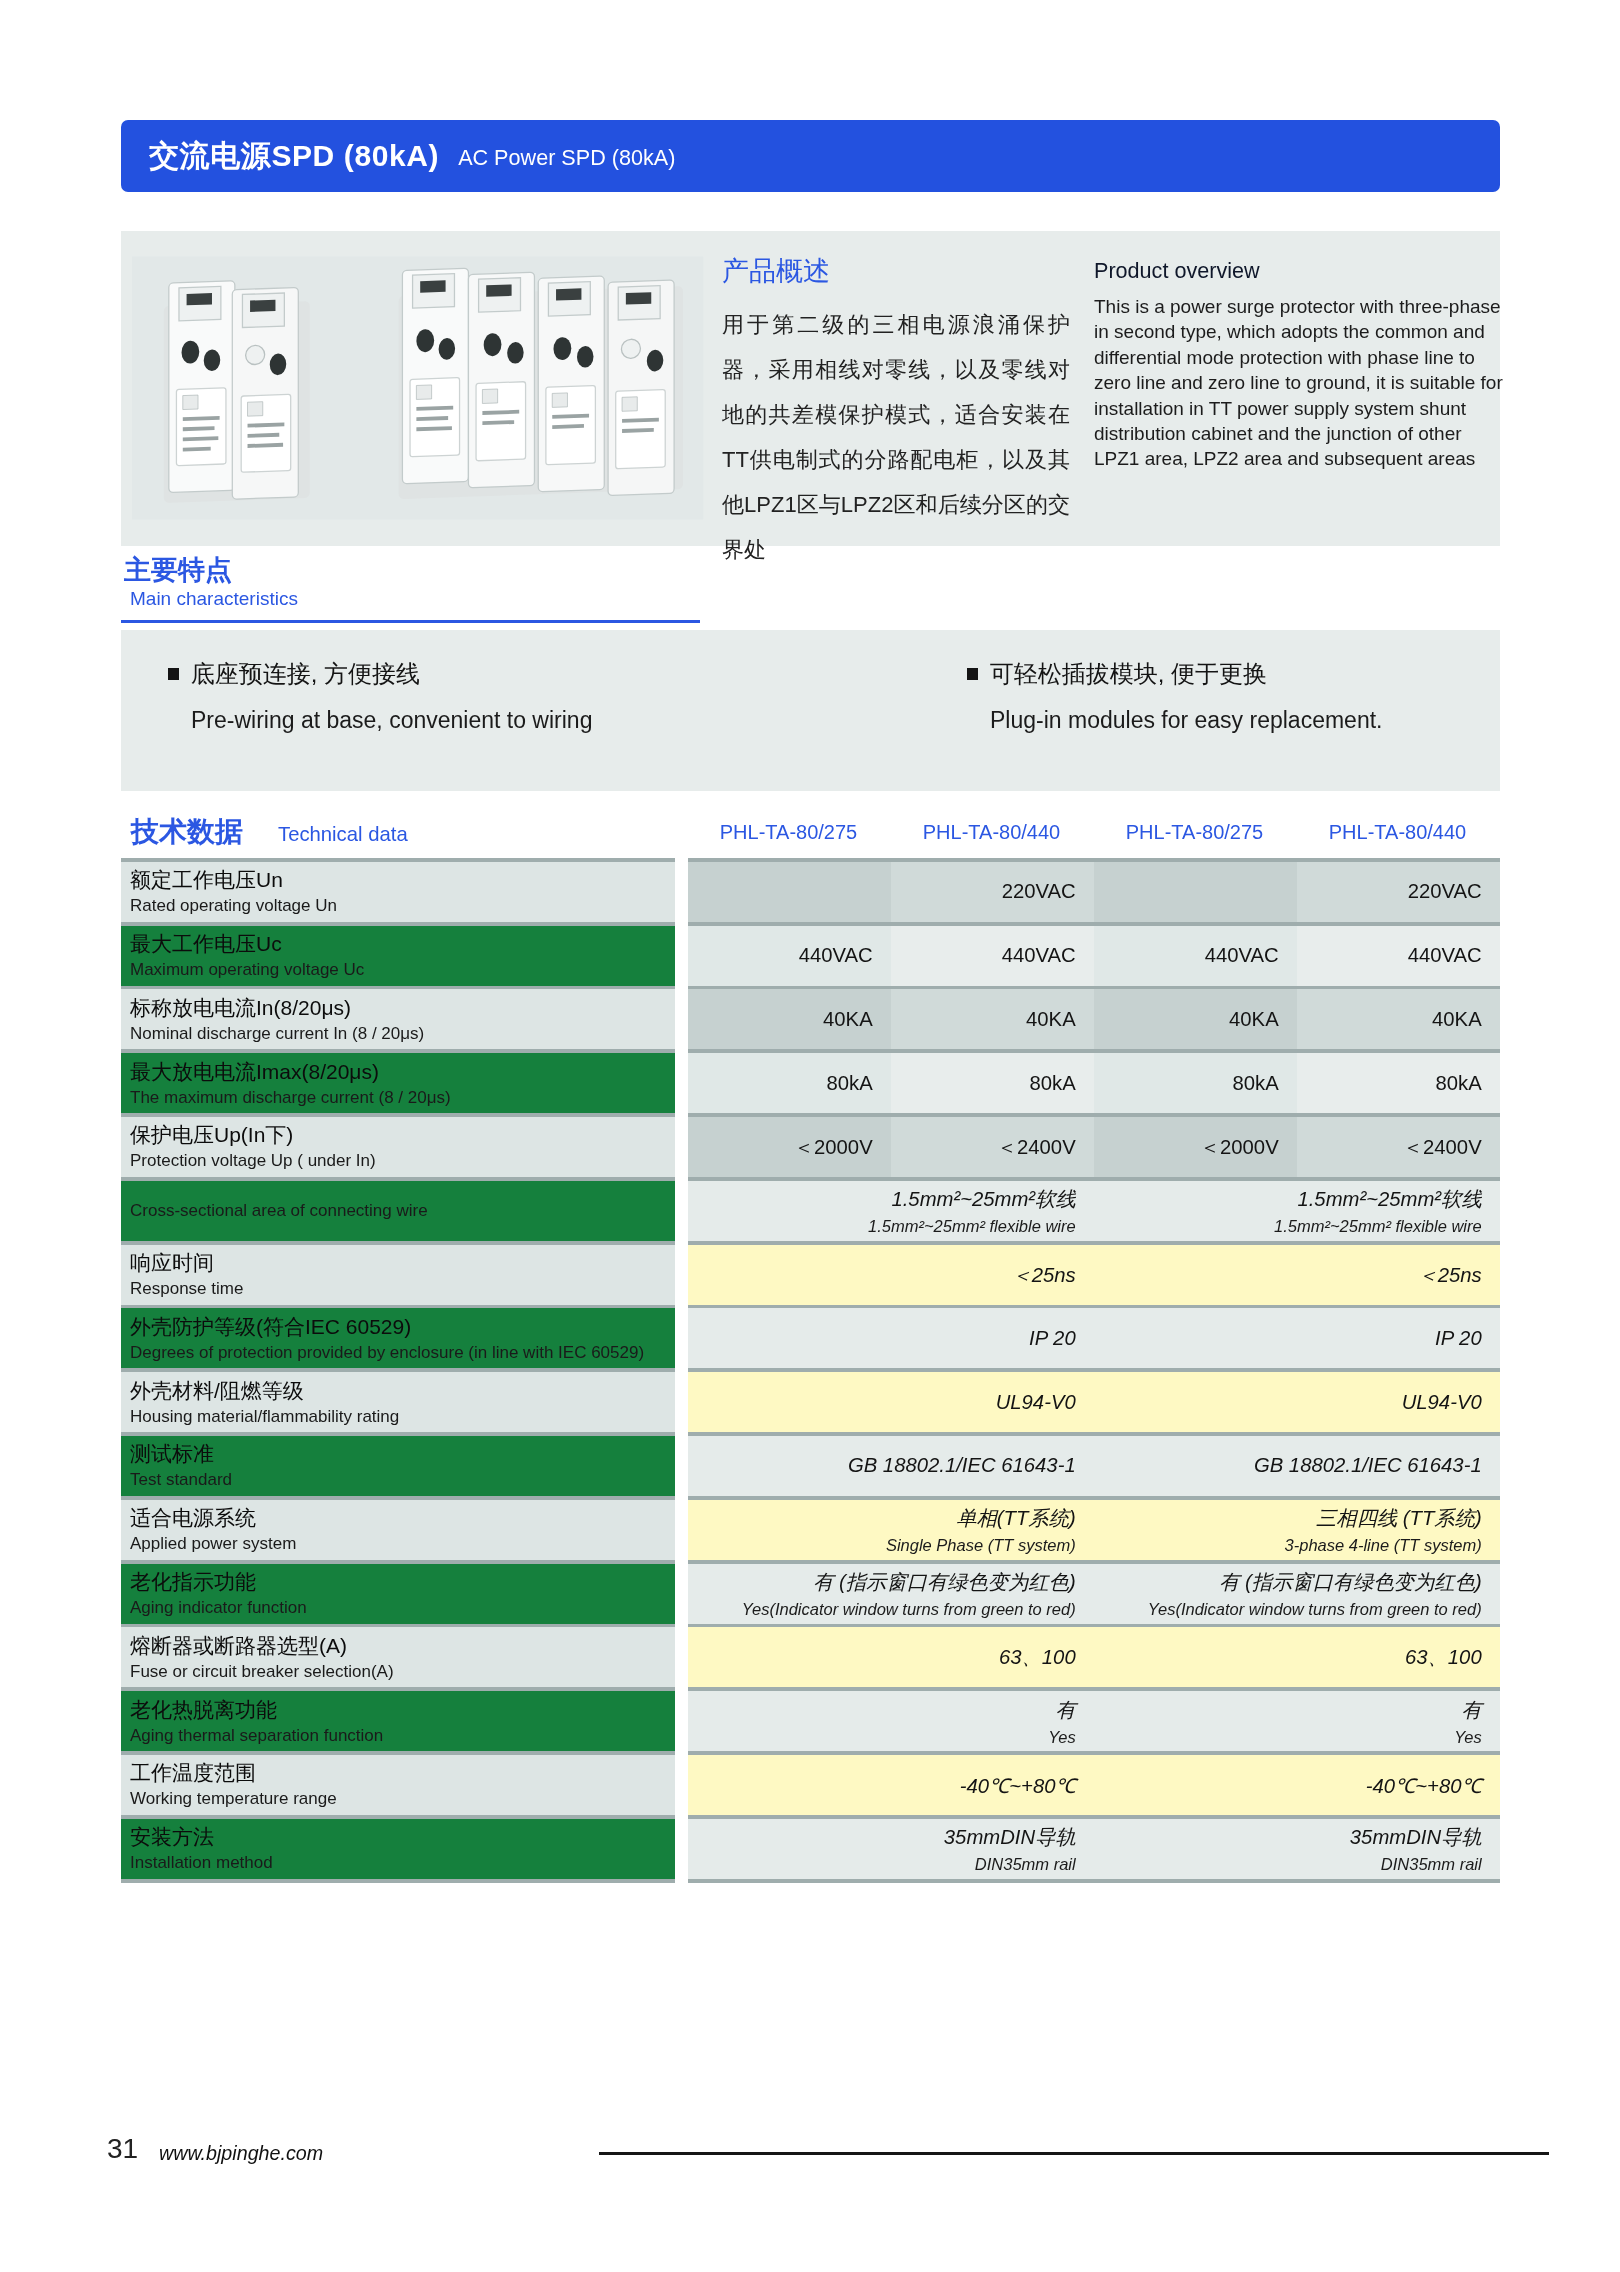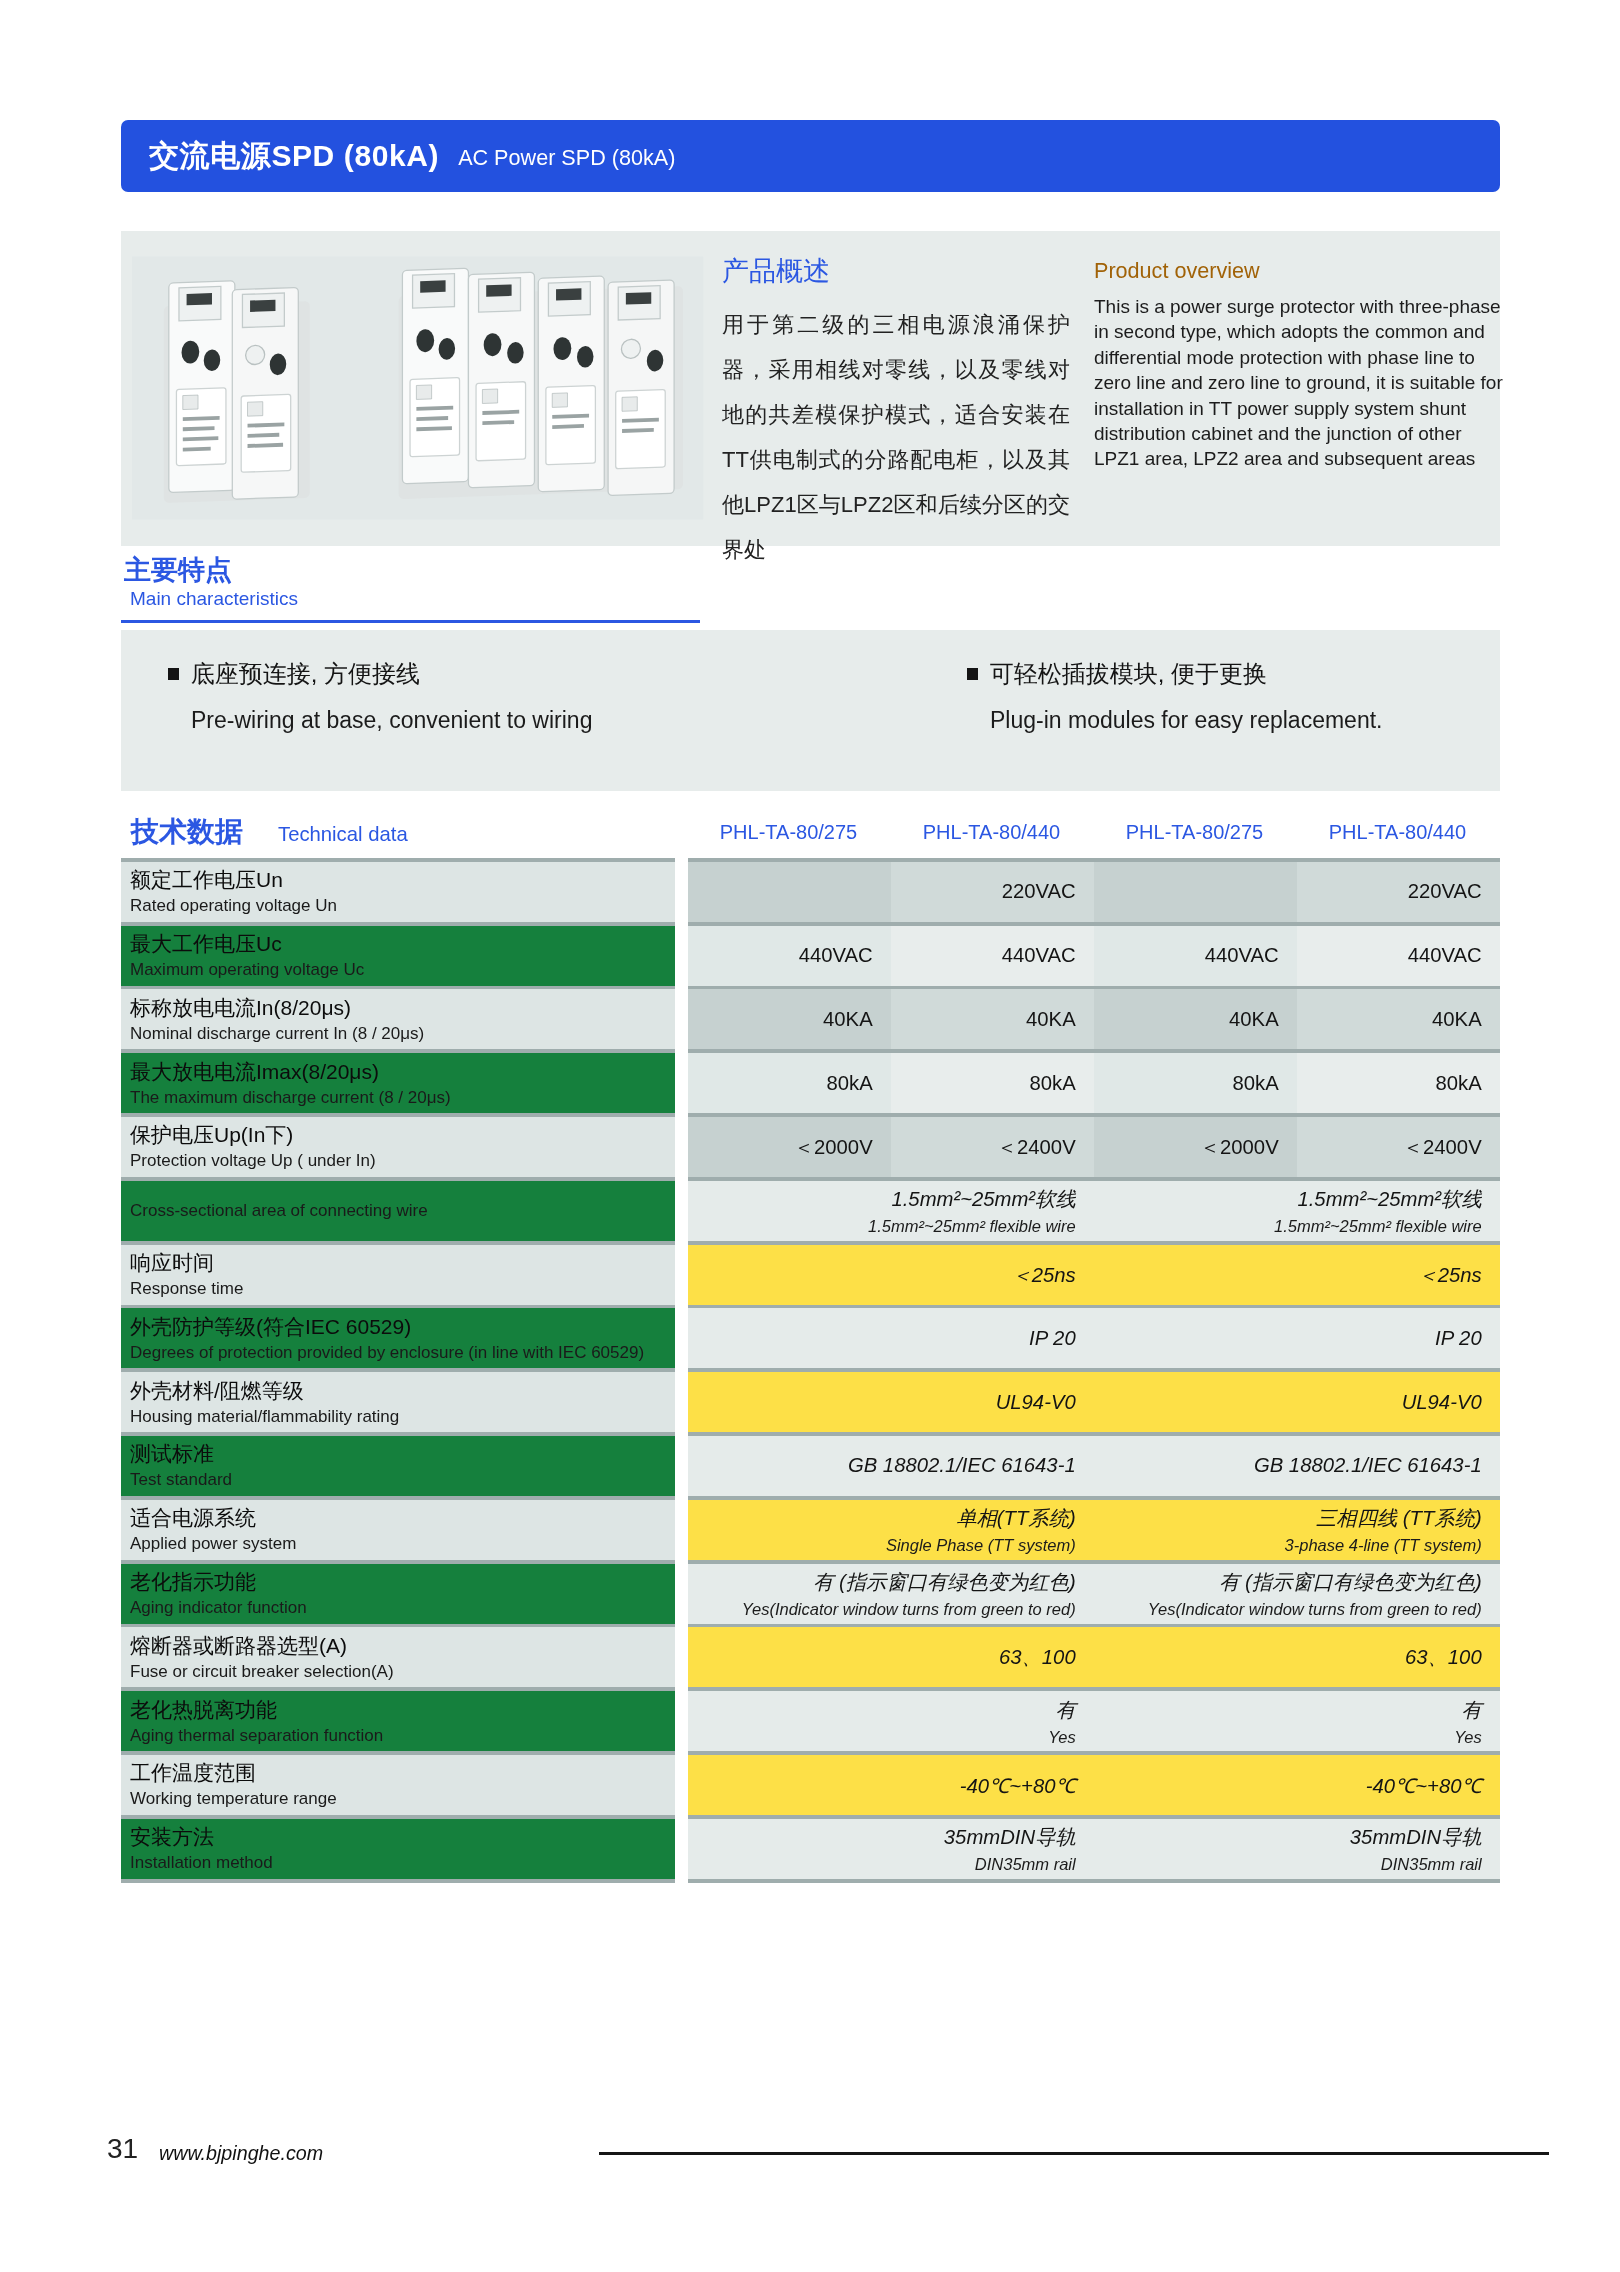--- a/index.html
+++ b/index.html
@@ -11,21 +11,21 @@
   .header-bar{left:121px;top:120px;width:1379px;height:72px;background:#2351df;
               display:flex;align-items:center;gap:19px;padding-left:28px;box-sizing:border-box;border-radius:7px;}
   .header-cn{color:#ffffff;font-size:30px;font-weight:bold;letter-spacing:0.6px;white-space:nowrap;}
   .header-en{color:#ffffff;font-size:21.6px;white-space:nowrap;padding-top:3.8px;}
 
   
   .overview-box{left:121px;top:231px;width:1379px;height:315px;background:#e7eceb;}
   .photo-area{left:11.4px;top:14px;width:584px;height:286px;}
   .ov-title-cn{left:601px;top:21.6px;font-size:27px;color:#2b57e2;font-weight:500;}
   .ov-body-cn{left:601px;top:71px;width:348px;font-size:22px;line-height:45px;color:#222222;text-align:justify;}
-  .ov-title-en{left:973px;top:27px;font-size:21.6px;color:#a16207;}
+  .ov-title-en{left:973px;top:27px;font-size:21.6px;color:#0f172a;}
   .ov-body-en{left:973px;top:63px;width:416px;font-size:19px;line-height:25.4px;color:#1c1c1c;}
 
   
   .feat-title-cn{left:124px;top:552px;font-size:27px;font-weight:bold;color:#2b57e2;}
   .feat-title-en{left:130px;top:588px;font-size:19px;color:#2b57e2;}
   .feat-underline{left:121px;top:620px;width:579px;height:3.2px;background:#2b57e2;}
   .feat-box{left:121px;top:630px;width:1379px;height:161px;background:#e7eceb;}
   .feat-item{position:absolute;top:28px;}
   .feat-item.first{left:47px;}
   .feat-item.second{left:846px;}
@@ -52,21 +52,21 @@
   .t-data{flex:1;display:flex;}
   .cell{display:flex;flex-direction:column;justify-content:center;align-items:flex-end;
         padding-right:18px;box-sizing:border-box;font-size:20.3px;color:#141414;}
   .cell .l1{white-space:nowrap;}
   .cell .l2{font-size:16.5px;color:#1b1b1b;margin-top:3.8px;white-space:nowrap;}
   .cell.w1{width:203px;}
   .cell.w2{width:406px;font-style:italic;}
   .t-row.odd .t-label{background:#dde5e4;}
   .t-row.odd .cA{background:#c6d1d0;}
   .t-row.odd .cB{background:#d0dad9;}
-  .t-row.odd .cM{background:#fde047;}
+  .t-row.odd .cM{background:#fef9c3;}
   .t-row.even .t-label{background:#15803d;}
   .t-row.even .cA{background:#e0e8e7;}
   .t-row.even .cB{background:#e8edec;}
   .t-row.even .cM{background:#e5ebea;}
 
   
   .footer-num{left:107px;top:2133px;font-size:28px;color:#222222;}
   .footer-site{left:159px;top:2142px;font-size:19.7px;font-style:italic;color:#111111;}
   .footer-line{left:599px;top:2152px;width:950px;height:3.2px;background:#161616;}
 </style>

